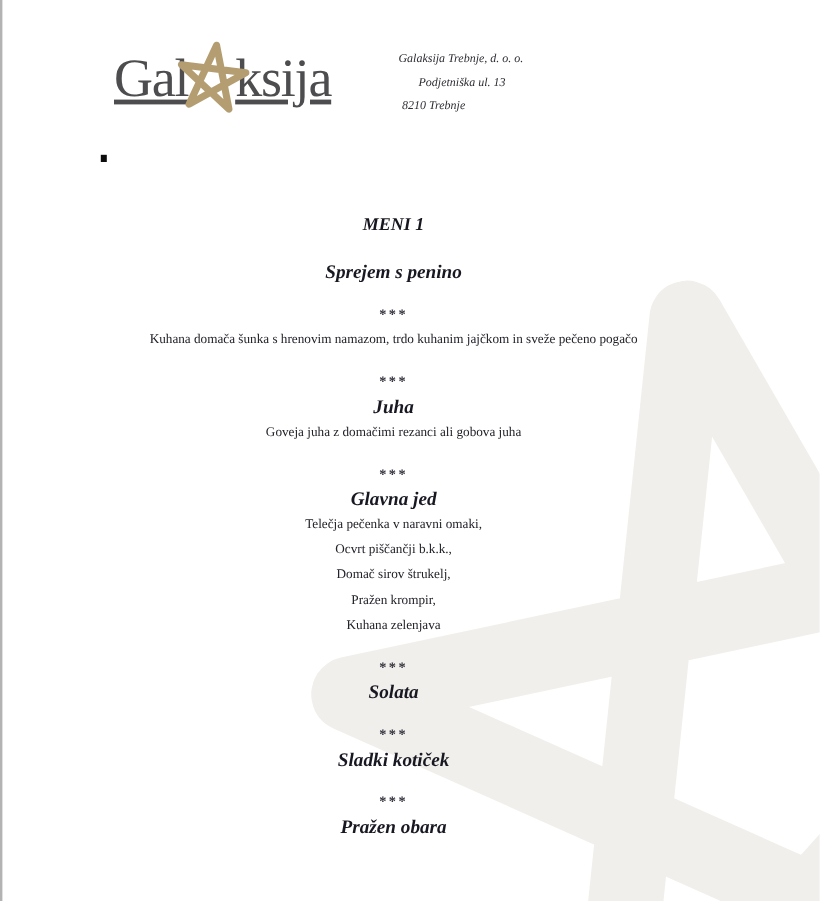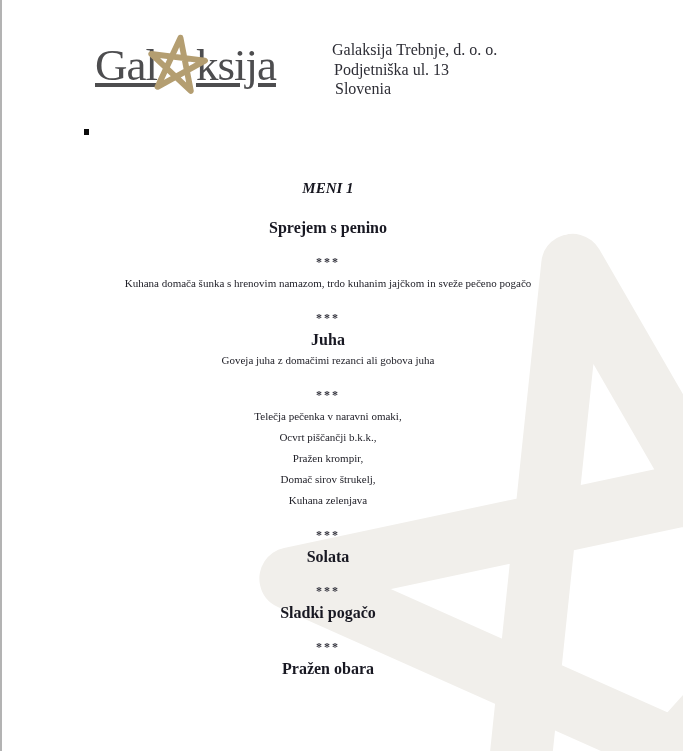--- a/index.html
+++ b/index.html
@@ -14,34 +14,34 @@
   
   .watermark{position:absolute;left:257px;top:226px;width:780px;height:780px;
     transform:rotate(-12deg);pointer-events:none;}
 
   
   .logo{position:absolute;left:95px;top:38px;display:flex;align-items:flex-start;
     color:#4d4d4f;font-size:45px;letter-spacing:-1px;line-height:1;}
   .logo .part{display:inline-block;margin-top:5px;text-decoration:underline;}
   .logo svg{width:62px;height:64px;margin:-4px -12px 0 -11px;position:relative;z-index:1;}
 
-  .address{position:absolute;left:332px;top:40px;font-size:16px;line-height:19.5px;color:#2d2d35;}
+  .address{position:absolute;left:332px;top:40px;font-size:10px;line-height:19.5px;color:#2d2d35;font-style:italic;}
   .addr-line{white-space:nowrap;}
-  .addr-line:nth-child(2){padding-left:2px;}
+  .addr-line:nth-child(2){padding-left:2px;text-align:center;}
   .addr-line:nth-child(3){padding-left:3px;}
   .addr-line:nth-child(4){padding-left:5px;}
 
   .para-marker{position:absolute;left:84px;top:129px;width:5px;height:6px;background:#0c0c0c;}
 
   
   .menu{position:absolute;left:0;top:178px;width:634px;box-sizing:border-box;
     padding-left:22px;text-align:center;color:#22222a;}
   .menu-line{line-height:21px;white-space:nowrap;}
   .menu-line.title{font-size:15px;font-weight:bold;font-style:italic;color:#16161f;margin-bottom:18px;}
-  .menu-line.header{font-size:16px;font-weight:bold;color:#181822;}
+  .menu-line.header{font-size:16px;font-weight:bold;font-style:italic;color:#181822;}
   .menu-line.item{font-size:11px;color:#22222a;}
   .menu-line.separator{font-size:12px;letter-spacing:2px;color:#33333d;margin-top:14px;font-weight:bold;}
 </style>
 </head>
 <body>
 
 <div class="watermark">
   <svg viewBox="0 0 100 100" width="780" height="780">
     <path d="M50 4 L23 87.2 L93.7 35.8 L6.3 35.8 L77 87.2 Z" fill="none" stroke="#f1efeb" stroke-width="8" stroke-linecap="round" stroke-linejoin="round"></path>
   </svg>
@@ -55,38 +55,39 @@
     <g transform="rotate(7 50 50)">
       <path d="M50 4 L23 87.2 L93.7 35.8 L6.3 35.8 L77 87.2 Z" fill="none" stroke="#b49e71" stroke-width="9.5" stroke-linecap="round" stroke-linejoin="round"></path>
     </g>
   </svg>
   <span class="part">ksija</span>
 </div>
 
 <div class="address">
     <div class="addr-line">Galaksija Trebnje, d. o. o.</div>
     <div class="addr-line">Podjetniška ul. 13</div>
-    <div class="addr-line">Slovenia</div>
+    <div class="addr-line">8210 Trebnje</div>
   </div>
 
 <div class="para-marker"></div>
 
 <div class="menu">
     <div class="menu-line title">MENI 1</div>
     <div class="menu-line header">Sprejem s penino</div>
     <div class="menu-line separator">***</div>
     <div class="menu-line item">Kuhana domača šunka s hrenovim namazom, trdo kuhanim jajčkom in sveže pečeno pogačo</div>
     <div class="menu-line separator">***</div>
     <div class="menu-line header">Juha</div>
     <div class="menu-line item">Goveja juha z domačimi rezanci ali gobova juha</div>
     <div class="menu-line separator">***</div>
+    <div class="menu-line header">Glavna jed</div>
     <div class="menu-line item">Telečja pečenka v naravni omaki,</div>
     <div class="menu-line item">Ocvrt piščančji b.k.k.,</div>
+    <div class="menu-line item">Domač sirov štrukelj,</div>
     <div class="menu-line item">Pražen krompir,</div>
-    <div class="menu-line item">Domač sirov štrukelj,</div>
     <div class="menu-line item">Kuhana zelenjava</div>
     <div class="menu-line separator">***</div>
     <div class="menu-line header">Solata</div>
     <div class="menu-line separator">***</div>
-    <div class="menu-line header">Sladki pogačo</div>
+    <div class="menu-line header">Sladki kotiček</div>
     <div class="menu-line separator">***</div>
     <div class="menu-line header">Pražen obara</div>
   </div>
 
 </body></html>

